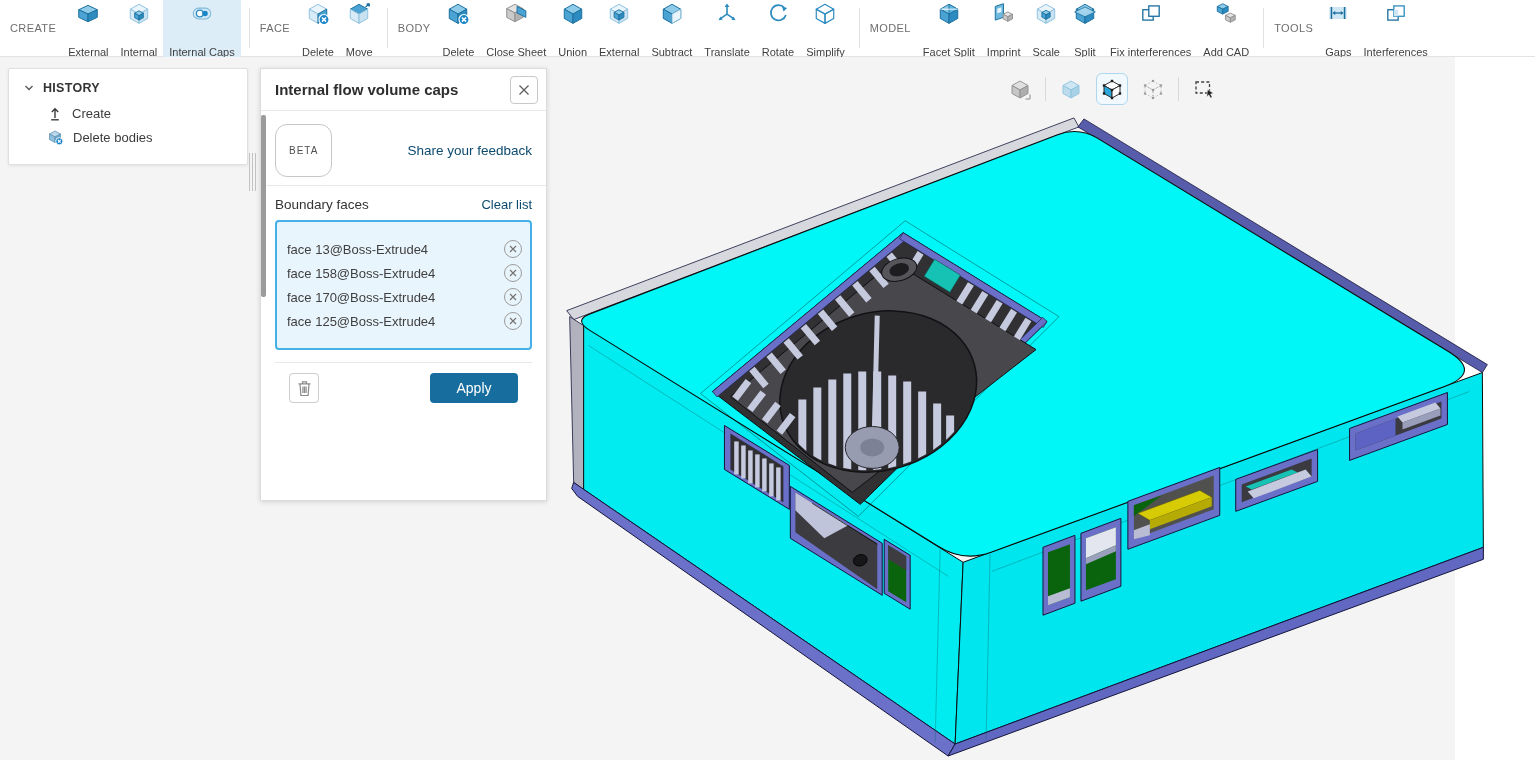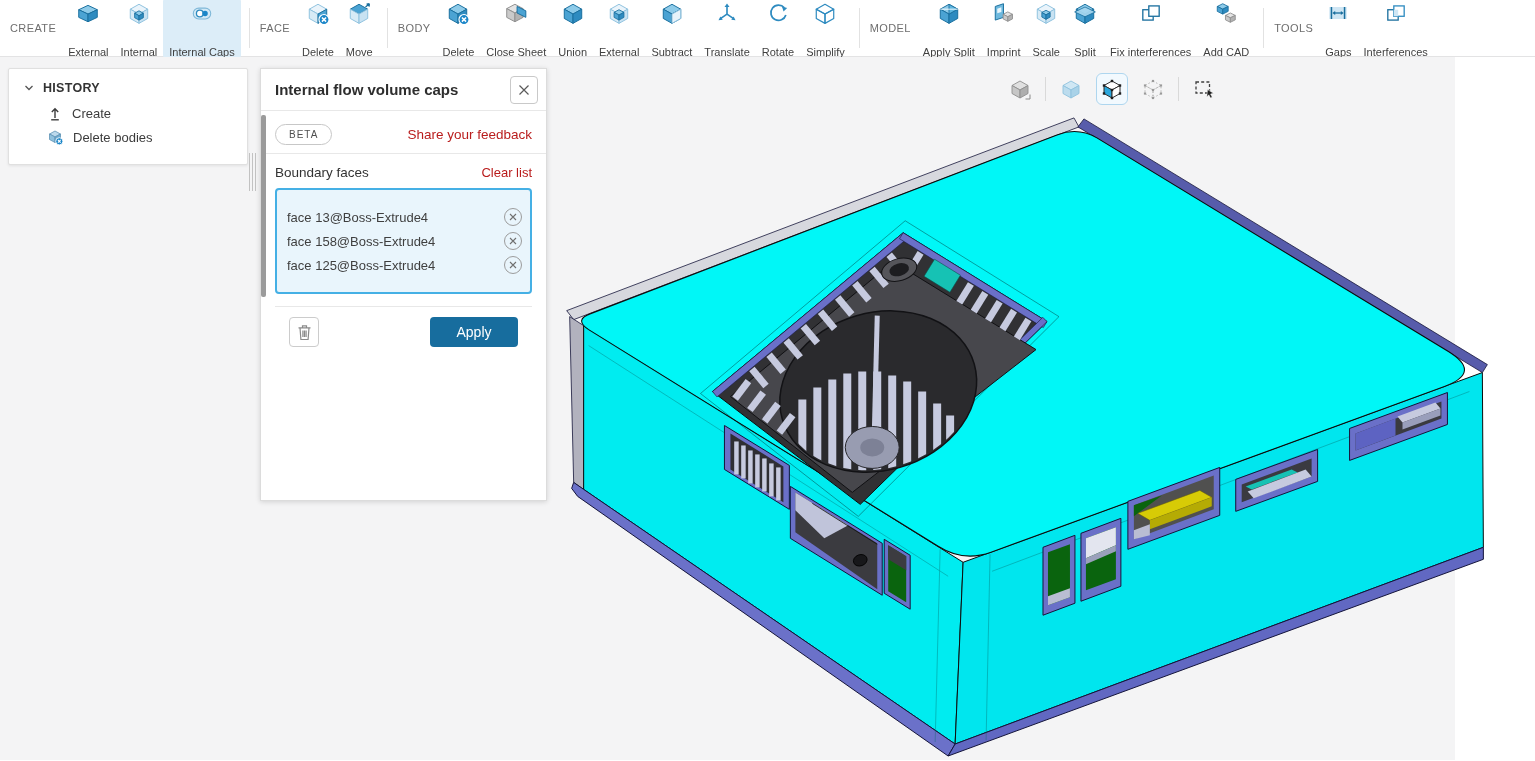--- a/index.html
+++ b/index.html
@@ -53,23 +53,23 @@
     background:#fff; border:1px solid #dcdcdc; box-shadow:0 1px 5px rgba(0,0,0,.14); }
   .dlg-header { height:42px; display:flex; align-items:center; justify-content:space-between;
     padding:0 8px 0 14px; border-bottom:1px solid #e8e8e8; }
   .dlg-title { font-size:15px; font-weight:bold; color:#2e2e2e; }
   .dlg-close { width:28px; height:28px; border:1px solid #c9c9c9; border-radius:4px;
     background:#fff; display:flex; align-items:center; justify-content:center; cursor:pointer; }
   .dlg-body { position:relative; padding:13px 14px 0; }
   .dlg-scrollthumb { position:absolute; left:0; top:4px; width:5px; height:182px;
     background:#9b9b9b; border-radius:2px; }
   .beta-row { display:flex; align-items:center; justify-content:space-between; margin-bottom:8px; }
-  .beta-pill { border:1px solid #c7c7c7; border-radius:12px; padding:4px 13px;
+  .beta-pill { border:1px solid #c7c7c7; border-radius:12px; padding:20px 13px;
     font-size:10px; color:#4f4f4f; letter-spacing:1px; }
-  .link { color:#b91c1c; font-size:13.5px; text-decoration:none; cursor:pointer; }
+  .link { color:#0c4a6e; font-size:13.5px; text-decoration:none; cursor:pointer; }
   .dlg-desc { font-size:13px; color:#404040; line-height:1.5; margin:6px 0 14px; }
   .dlg-hr { border:0; border-top:1px solid #e8e8e8; margin:0 -14px; }
   .bf-row { display:flex; align-items:center; justify-content:space-between; margin:11px 0 8px; }
   .bf-title { font-size:13.5px; font-weight:normal; color:#333; }
   .bf-clear { font-size:13px; }
   .facelist { border:2px solid #45b0e5; background:#e9f5fc; border-radius:4px; padding:15px 8px; }
   .face-row { display:flex; align-items:center; justify-content:space-between; height:24px; }
   .face-label { font-size:13px; color:#3f3f3f; padding-left:2px; }
   .x-btn { width:18px; height:18px; border:1px solid #9c9c9c; border-radius:50%;
     background:transparent; display:flex; align-items:center; justify-content:center; cursor:pointer; }
@@ -270,21 +270,21 @@
       <button class="tb-item">
         <span class="tb-icon">
           <svg class="c-solid" viewBox="0 0 22 22">
               <polygon class="pt" points="11,3 19,7.5 11,12 3,7.5"></polygon>
               <polygon class="pl" points="3,7.5 11,12 11,20.5 3,16"></polygon>
               <polygon class="pr" points="19,7.5 11,12 11,20.5 19,16"></polygon>
               <polygon points="11,3 19,7.5 11,12" fill="#5fb7e0" stroke="#1a6f9e" stroke-width=".8"></polygon>
               <line x1="3" y1="7.5" x2="19" y2="7.5" stroke="#fff" stroke-width=".8"></line>
             </svg>
         </span>
-        <span class="tb-cap">Apply Split</span>
+        <span class="tb-cap">Facet Split</span>
       </button>
       <button class="tb-item">
         <span class="tb-icon">
           <svg viewBox="0 0 22 22">
               <polygon points="3,5 10.5,2.5 10.5,15 3,17.5" fill="#6fb9de" stroke="#1a6f9e" stroke-width=".9"></polygon>
               <polygon points="4.8,7 8.6,5.8 8.6,10 4.8,11.2" fill="#fff" opacity=".85"></polygon>
               <polygon points="14.5,10 18.8,12.2 14.5,14.4 10.2,12.2" fill="#e4e4e4" stroke="#8f8f8f" stroke-width=".8"></polygon>
               <polygon points="10.2,12.2 14.5,14.4 14.5,18.6 10.2,16.4" fill="#cacaca" stroke="#8f8f8f" stroke-width=".8"></polygon>
               <polygon points="18.8,12.2 14.5,14.4 14.5,18.6 18.8,16.4" fill="#b2b2b2" stroke="#8f8f8f" stroke-width=".8"></polygon>
             </svg>
@@ -622,20 +622,28 @@
           </div>
           <div class="face-row">
             <span class="face-label">face 158@Boss-Extrude4</span>
             <button class="x-btn">
                 <svg width="8" height="8" viewBox="0 0 8 8">
                   <path d="M1,1 L7,7 M7,1 L1,7" stroke="#707070" stroke-width="1.1"></path>
                 </svg>
               </button>
           </div>
           <div class="face-row">
+            <span class="face-label">face 170@Boss-Extrude4</span>
+            <button class="x-btn">
+                <svg width="8" height="8" viewBox="0 0 8 8">
+                  <path d="M1,1 L7,7 M7,1 L1,7" stroke="#707070" stroke-width="1.1"></path>
+                </svg>
+              </button>
+          </div>
+          <div class="face-row">
             <span class="face-label">face 125@Boss-Extrude4</span>
             <button class="x-btn">
                 <svg width="8" height="8" viewBox="0 0 8 8">
                   <path d="M1,1 L7,7 M7,1 L1,7" stroke="#707070" stroke-width="1.1"></path>
                 </svg>
               </button>
           </div>
         </div>
         <div class="dlg-footer">
           <button class="trash-btn">

